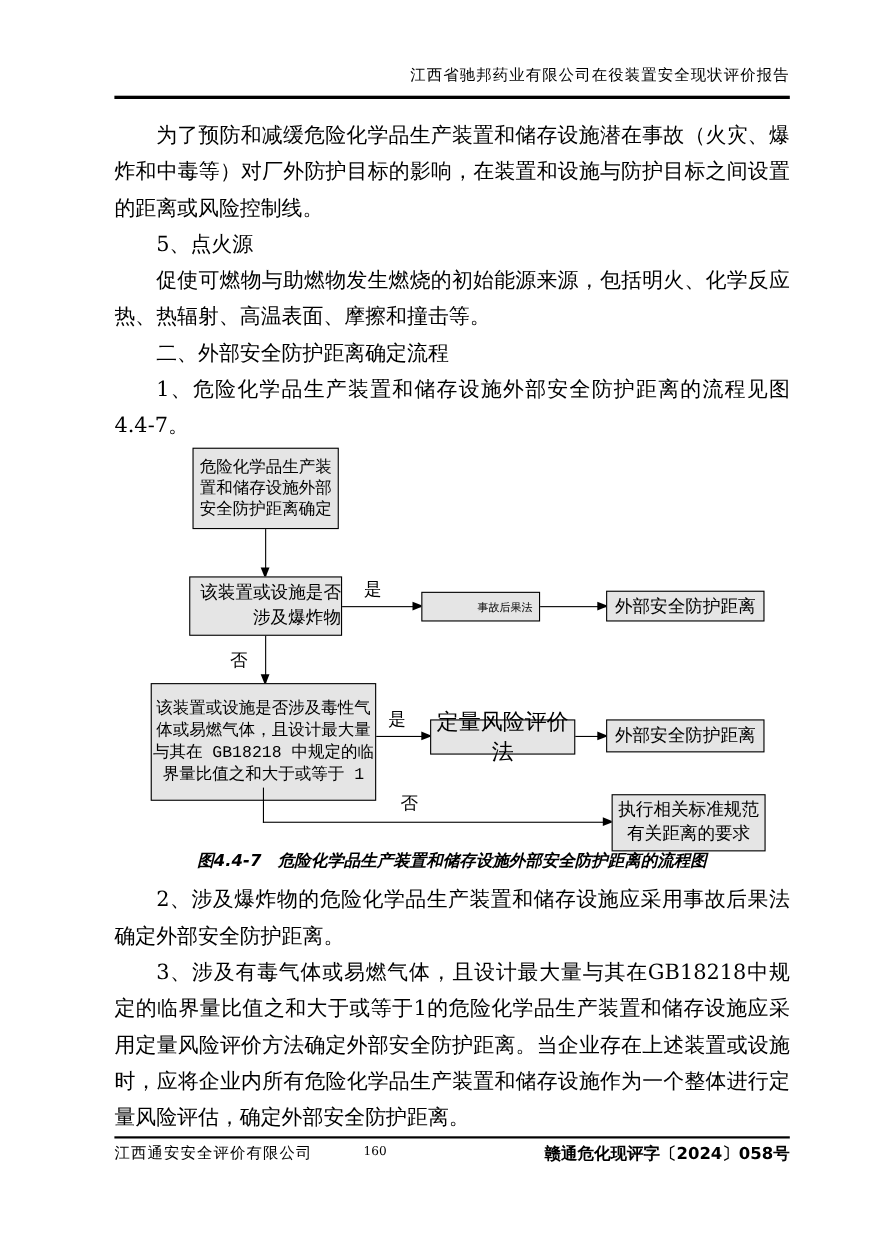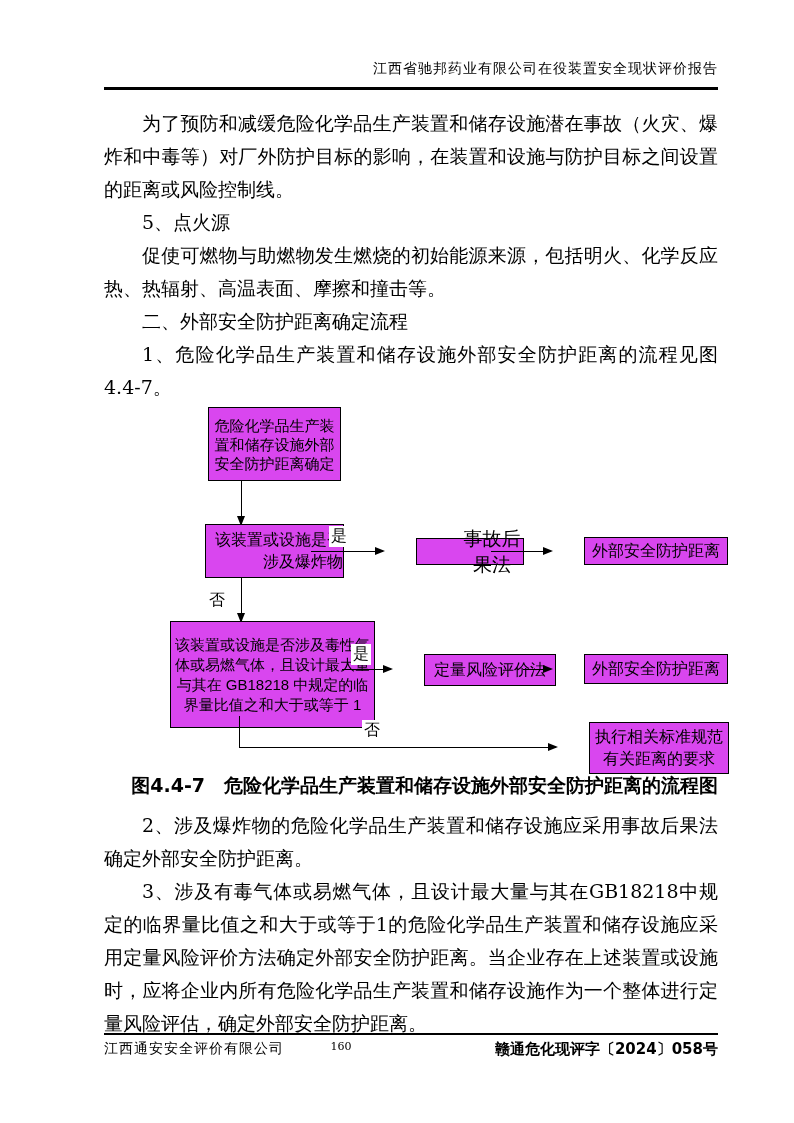--- a/index.html
+++ b/index.html
@@ -28,25 +28,24 @@
   p.body-text {
     margin:0; font-size:19px; line-height:33px;
     text-align:justify; text-indent:2em;
   }
   
   .flowchart {
     position:relative; width:614px; height:365px; margin-top:0;
   }
   .fc-box {
     position:absolute; box-sizing:border-box;
-    border:1.5px solid #000; background:#d946ef;
+    border:1.5px solid #000; background:#e5e5e5;
     display:flex; align-items:center; justify-content:center;
     text-align:center;
-    font-family:Liberation Sans, sans-serif;
-    margin-left:33px;
+    font-family:Liberation Mono, monospace;
   }
   .h-line { position:absolute; height:0; border-top:1.5px solid #000; }
   .h-line.arrow::after {
     content:""; position:absolute; right:-2px; top:-5.5px;
     width:0; height:0;
     border-left:10px solid #000;
     border-top:4.5px solid transparent;
     border-bottom:4.5px solid transparent;
   }
   .v-line { position:absolute; width:0; border-left:1.5px solid #000; }
@@ -55,23 +54,24 @@
     width:0; height:0;
     border-top:10px solid #000;
     border-left:4.5px solid transparent;
     border-right:4.5px solid transparent;
   }
   .flow-label {
     position:absolute; font-size:16px; background:#fff; padding:0 2px;
     font-family:"DejaVu Sans","Liberation Sans",sans-serif;
   }
   .figure-caption {
-    margin:4px 0 10px 0; text-align:right;
-    font-size:19px; font-weight:bold;
+    margin:4px 0 10px 0; text-align:center;
+    font-size:15px; font-weight:bold;
     font-family:"DejaVu Sans","Liberation Sans",sans-serif;
+    font-style:italic;
   }
   
   .footer {
     position:absolute; top:1033px; left:104px; width:614px;
     border-top:2.5px solid #000; padding-top:5px;
     display:flex; justify-content:space-between; align-items:flex-start;
   }
   .footer-company { font-size:14px; letter-spacing:1px; }
   .footer-page { font-size:11px; transform:translateX(-30px); }
   .footer-doc { font-size:15px; font-weight:bold;
@@ -97,35 +97,35 @@
 
       <div class="fc-box" style="left:71px; top:3px; width:133px; height:74px; font-size:15px; line-height:19px;">危险化学品生产装置和储存设施外部安全防护距离确定</div>
 
       <div class="v-line arrow" style="left:137px; top:77px; height:43px;"></div>
 
       <div class="fc-box" style="left:68px; top:120px; width:139px; height:54px; font-size:16px; line-height:22px;text-align:right;">该装置或设施是否涉及爆炸物</div>
 
       <div class="flow-label" style="left:225px; top:122px;">是</div>
       <div class="h-line arrow" style="left:207px; top:147px; width:72px;"></div>
 
-      <div class="fc-box" style="left:279px; top:134px; width:108px; height:27px; font-size:19px;padding-left:44px;">事故后果法</div>
+      <div class="fc-box" style="left:279px; top:134px; width:108px; height:27px; font-size:10px;padding-left:44px;">事故后果法</div>
 
       <div class="h-line arrow" style="left:387px; top:147px; width:60px;"></div>
 
       <div class="fc-box" style="left:447px; top:133px; width:144px; height:28px; font-size:16px;">外部安全防护距离</div>
 
       <div class="flow-label" style="left:103px; top:186px;">否</div>
       <div class="v-line arrow" style="left:137px; top:174px; height:43px;"></div>
 
       <div class="fc-box" style="left:33px; top:217px; width:205px; height:107px; font-size:15px; line-height:20px;text-align:center;">该装置或设施是否涉及毒性气体或易燃气体，且设计最大量与其在 GB18218 中规定的临界量比值之和大于或等于 1</div>
 
       <div class="flow-label" style="left:247px; top:240px;">是</div>
       <div class="h-line arrow" style="left:238px; top:265px; width:49px;"></div>
 
-      <div class="fc-box" style="left:287px; top:250px; width:132px; height:32px; font-size:16px;">定量风险评价法</div>
+      <div class="fc-box" style="left:287px; top:250px; width:132px; height:32px; font-size:20px;">定量风险评价法</div>
 
       <div class="h-line arrow" style="left:419px; top:265px; width:28px;"></div>
 
       <div class="fc-box" style="left:447px; top:250px; width:144px; height:30px; font-size:16px;">外部安全防护距离</div>
 
       <div class="v-line" style="left:135px; top:312px; height:32px;"></div>
       <div class="flow-label" style="left:258px; top:316px;">否</div>
       <div class="h-line arrow" style="left:135px; top:343px; width:317px;"></div>
 
       <div class="fc-box" style="left:452px; top:318px; width:140px; height:52px; font-size:16px; line-height:22px;">执行相关标准规范有关距离的要求</div>

